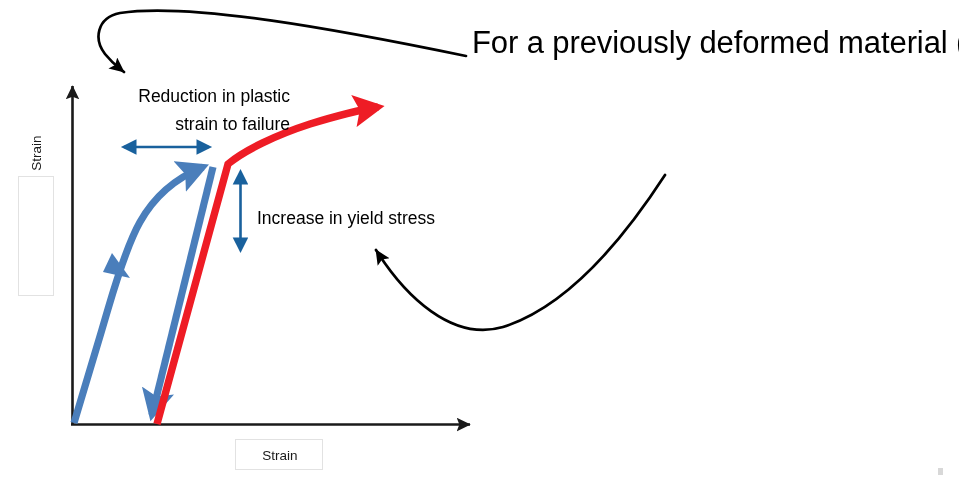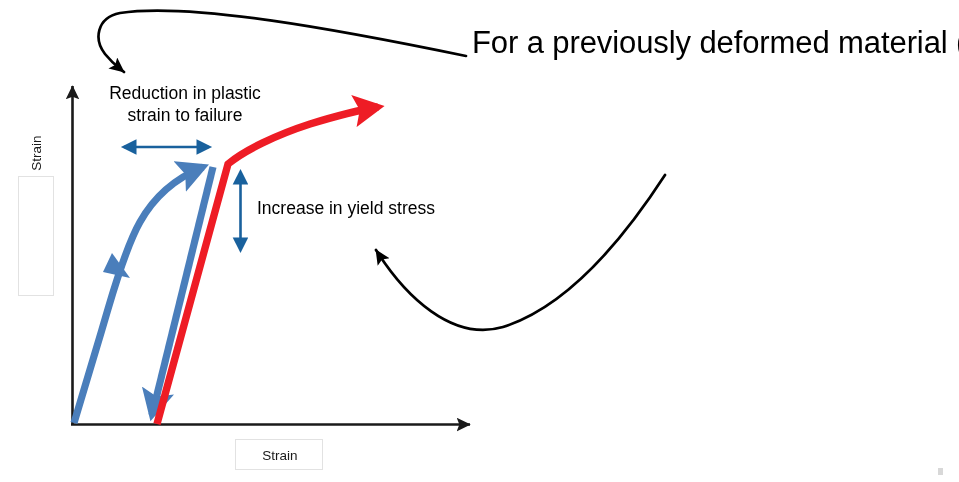--- a/index.html
+++ b/index.html
@@ -38,27 +38,27 @@
     font-size: 31px;
     line-height: 41px;
     color: #000000;
     letter-spacing: -0.1px;
   }
   
   #label-reduction {
     left: 80px;
     top: 82px;
     width: 210px;
-    text-align: center;
+    text-align: right;
     font-size: 17.5px;
-    line-height: 22px;
+    line-height: 28px;
   }
   #label-increase {
     left: 257px;
-    top: 198px;
+    top: 208px;
     font-size: 17.5px;
     line-height: 21px;
   }
   
   .axis-label-box {
     position: absolute;
     border: 1px solid #e2e2e2;
     background: #ffffff;
     box-sizing: border-box;
   }

